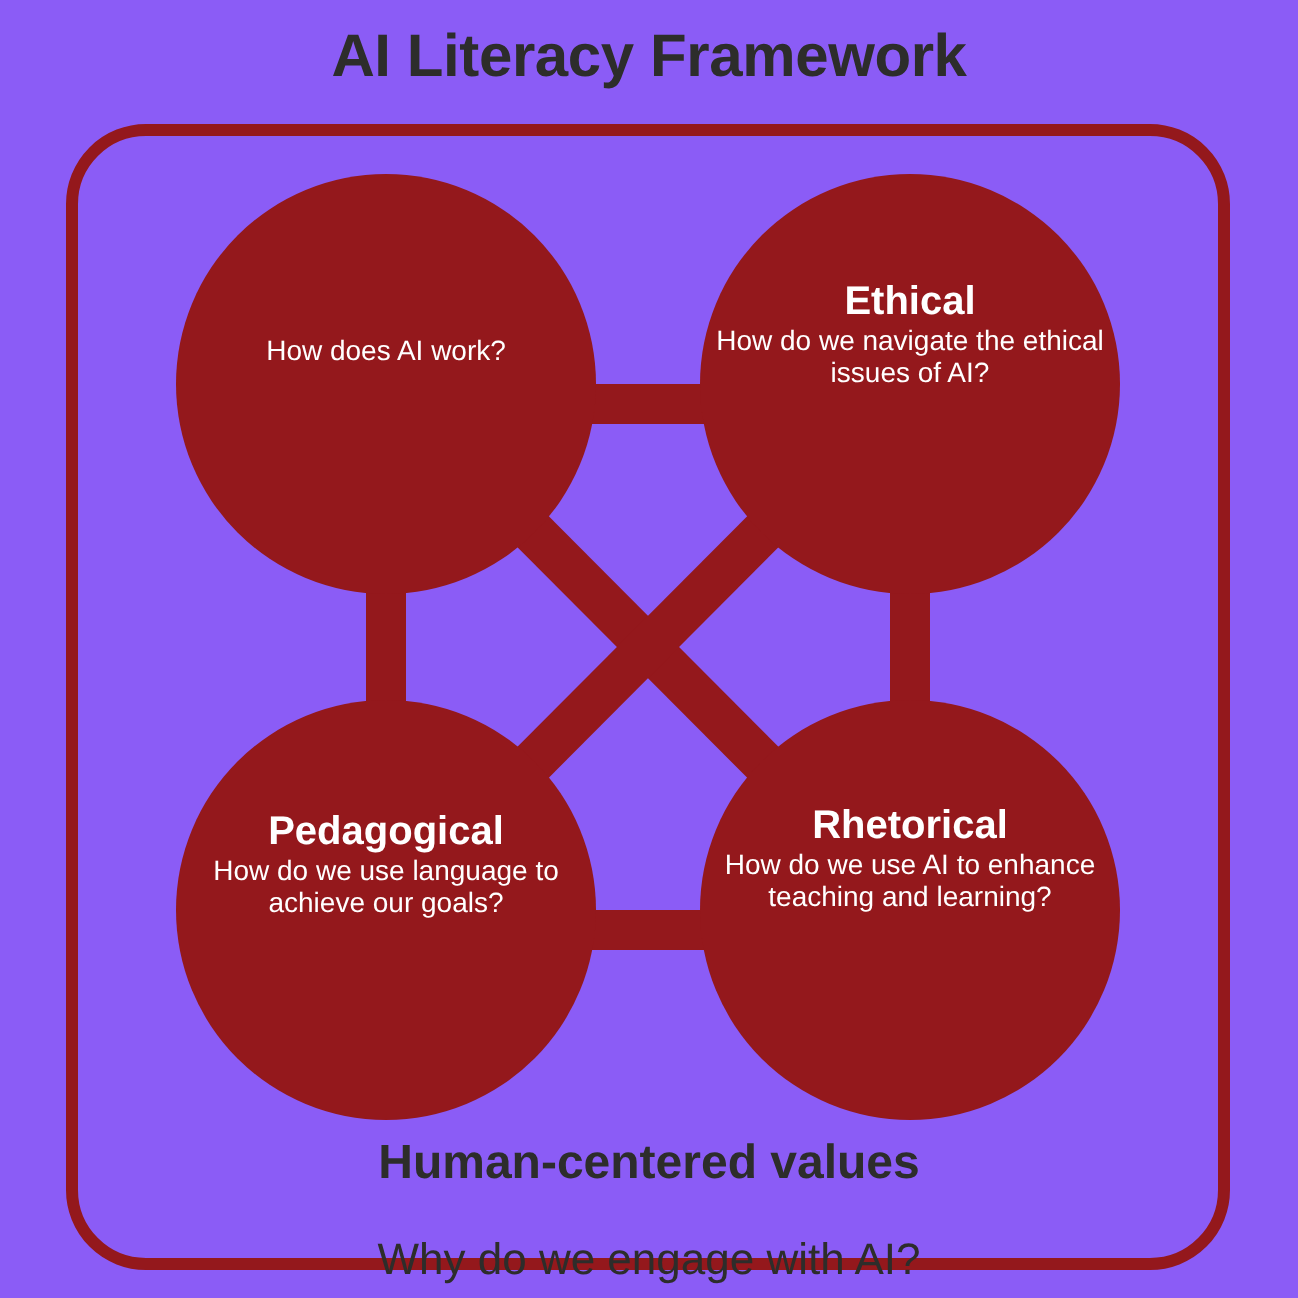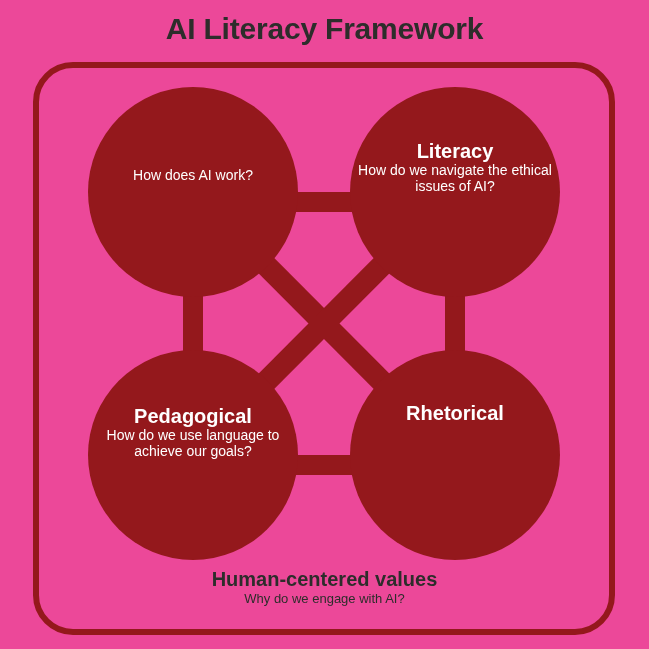--- a/index.html
+++ b/index.html
@@ -11,21 +11,21 @@
     width: 649px;
     height: 649px;
     font-family: "Liberation Sans", sans-serif;
     overflow: hidden;
     position: relative;
   }
   #stage {
     position: relative;
     width: 649px;
     height: 649px;
-    background: #ec4899;
+    background: #8b5cf6;
   }
   .title {
     position: absolute;
     left: 0;
     top: 12px;
     width: 649px;
     text-align: center;
     font-size: 30px;
     font-weight: bold;
     color: #2d2d2b;
@@ -78,27 +78,27 @@
     position: absolute;
     left: 0;
     top: 568px;
     width: 649px;
     text-align: center;
     color: #2d2d2b;
     font-family: "Liberation Sans", sans-serif;
   }
   .footer-title {
     display: block;
-    font-size: 20px;
+    font-size: 24px;
     font-weight: bold;
-    margin-bottom: 0;
+    margin-bottom: 21px;
   }
   .footer-sub {
     display: block;
-    font-size: 13px;
+    font-size: 22px;
     font-weight: normal;
   }
 </style>
 </head>
 <body>
 
 <div id="stage">
 
   <div class="title">AI Literacy Framework</div>
 
@@ -119,31 +119,32 @@
       <circle cx="193" cy="455" r="105" fill="#94181c"></circle>
       <circle cx="455" cy="455" r="105" fill="#94181c"></circle>
     </g>
   </svg>
 
   <div class="node-text n-functional">
     <span class="node-sub">How does AI work?</span>
   </div>
 
   <div class="node-text n-ethical">
-    <span class="node-title">Literacy</span>
+    <span class="node-title">Ethical</span>
     <span class="node-sub">How do we navigate the ethical issues of AI?</span>
   </div>
 
   <div class="node-text n-rhetorical">
     <span class="node-title">Pedagogical</span>
     <span class="node-sub">How do we use language to achieve our goals?</span>
   </div>
 
   <div class="node-text n-pedagogical">
     <span class="node-title">Rhetorical</span>
+    <span class="node-sub">How do we use AI to enhance teaching and learning?</span>
   </div>
 
   <div class="footer">
     <span class="footer-title">Human-centered values</span>
     <span class="footer-sub">Why do we engage with AI?</span>
   </div>
 
 </div>
 
 </body></html>

